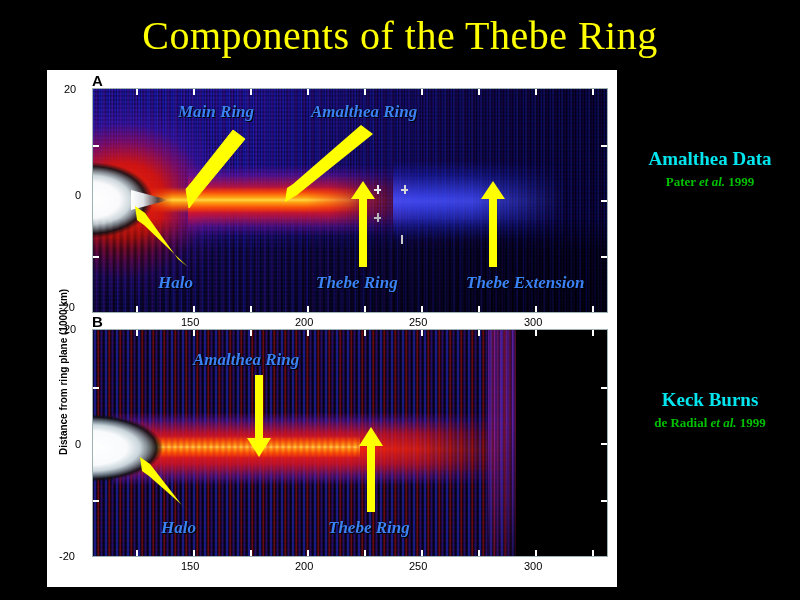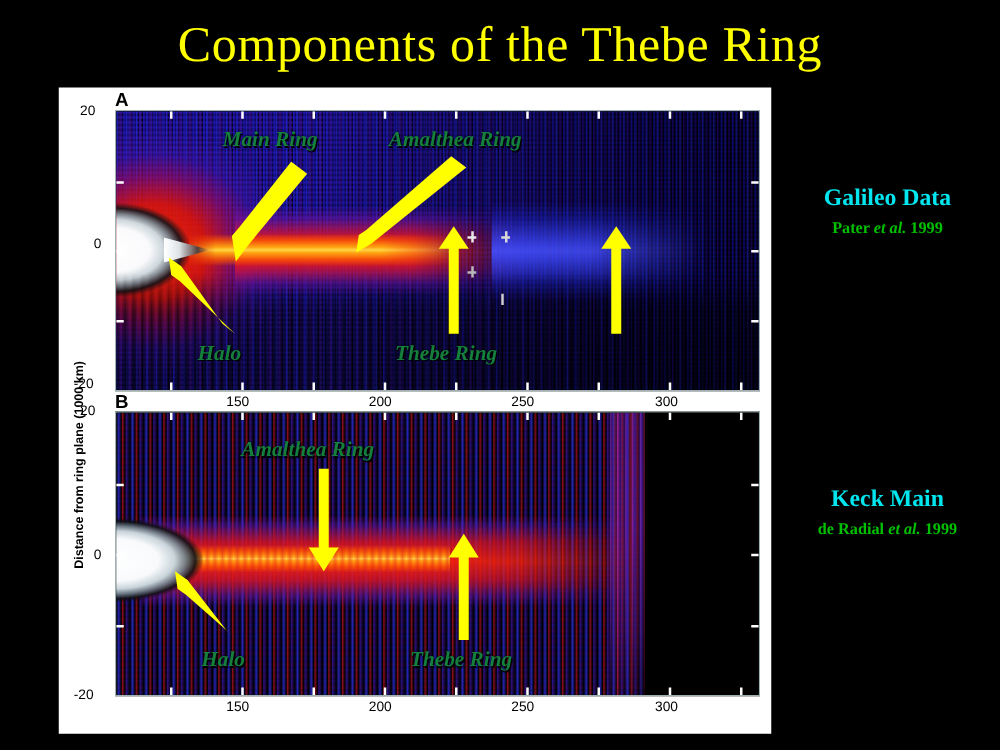--- a/index.html
+++ b/index.html
@@ -103,21 +103,21 @@
     background: #ffffff;
   }
   .tick-top    { top: 0;    width: 2px; height: 6px; }
   .tick-bottom { bottom: 0; width: 2px; height: 6px; }
   .tick-left   { left: 0;   height: 2px; width: 6px; }
   .tick-right  { right: 0;  height: 2px; width: 6px; }
 
   
   .annot {
     position: absolute;
-    color: #15803d;
+    color: #3b82f6;
     font-family: "Liberation Serif", serif;
     font-style: italic;
     font-weight: bold;
     font-size: 17px;
     white-space: nowrap;
     text-shadow: 0 0 1px #000, 1px 1px 0 #000;
   }
 
   
   .arrow-svg { position: absolute; overflow: visible; }
@@ -250,20 +250,21 @@
       <div class="tick tick-left" style="top:111px;"></div>
       <div class="tick tick-left" style="top:167px;"></div>
       <div class="tick tick-right" style="top:56px;"></div>
       <div class="tick tick-right" style="top:111px;"></div>
       <div class="tick tick-right" style="top:167px;"></div>
 
       <div class="annot" style="left:85px; top:13px;">Main Ring</div>
       <div class="annot" style="left:218px; top:13px;">Amalthea Ring</div>
       <div class="annot" style="left:65px; top:184px;">Halo</div>
       <div class="annot" style="left:223px; top:184px;">Thebe Ring</div>
+      <div class="annot" style="left:373px; top:184px;">Thebe Extension</div>
 
       <svg class="arrow-svg" style="left:0; top:0;" width="516" height="225" viewBox="0 0 516 225">
         <g fill="#ffff00" stroke="#ffff00" stroke-width="1">
           <polygon points="140,41 152,50 105,107 96,119 93,100 99,93"></polygon>
         </g>
       </svg>
       <svg class="arrow-svg" style="left:0; top:0;" width="516" height="225" viewBox="0 0 516 225">
         <g fill="#ffff00">
           <polygon points="268,36 280,45 204,106 192,113 194,99 200,95"></polygon>
         </g>
@@ -393,20 +394,20 @@
 
   <div class="tick-label" style="left:134px; top:490px;">150</div>
   <div class="tick-label" style="left:248px; top:490px;">200</div>
   <div class="tick-label" style="left:362px; top:490px;">250</div>
   <div class="tick-label" style="left:477px; top:490px;">300</div>
 
 
 </div>
 
 <div class="caption-block" style="left:620px; top:148px;">
-  <div class="caption-title">Galileo Data</div>
+  <div class="caption-title">Amalthea Data</div>
   <div class="caption-ref"><span>Pater </span><i>et al.</i><span> 1999</span></div>
 </div>
 
 <div class="caption-block" style="left:620px; top:389px;">
-  <div class="caption-title">Keck Main</div>
+  <div class="caption-title">Keck Burns</div>
   <div class="caption-ref"><span>de Radial </span><i>et al.</i><span> 1999</span></div>
 </div>
 
 </body></html>

